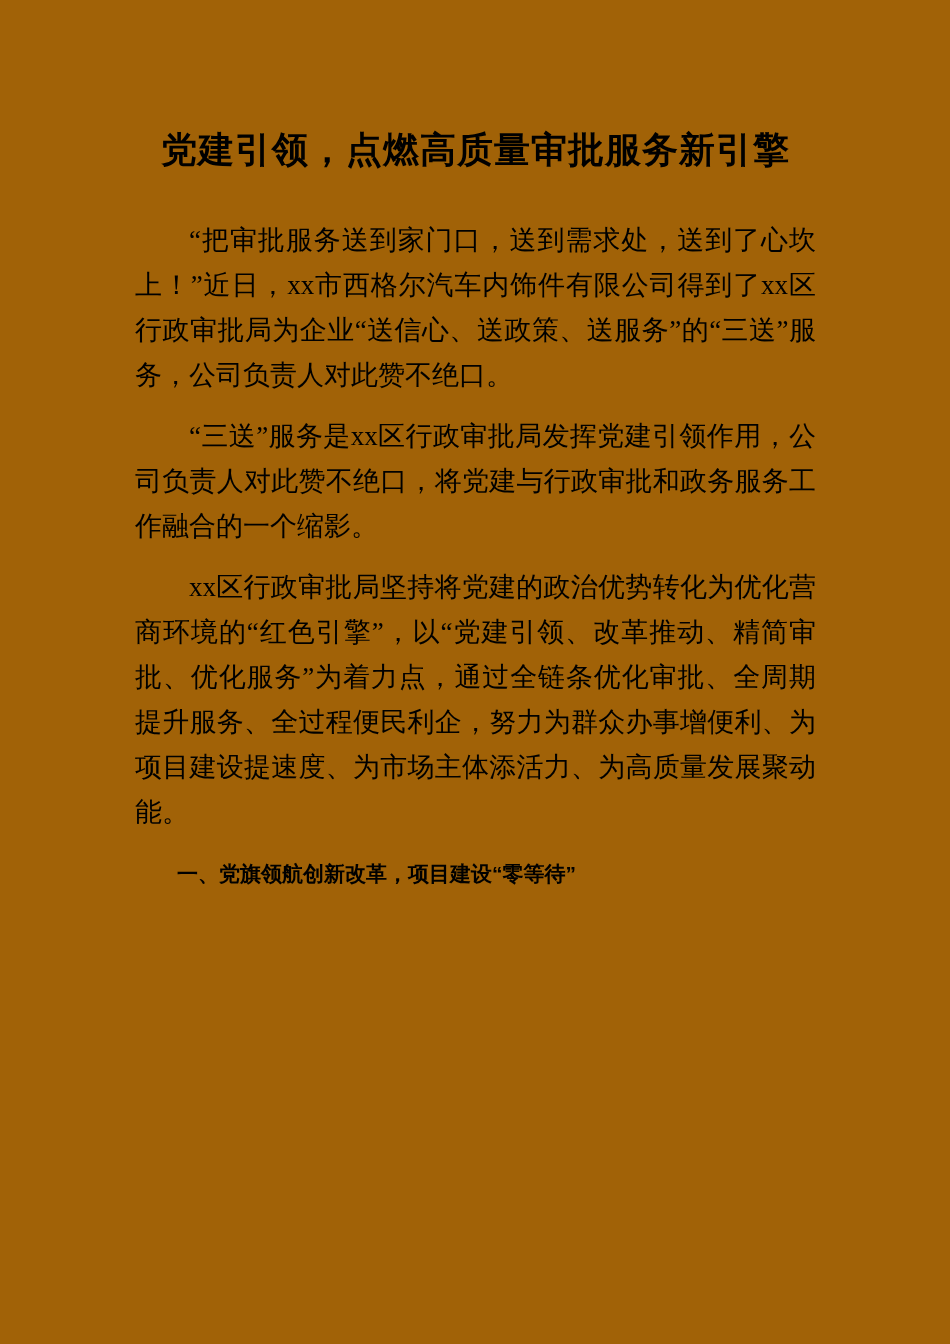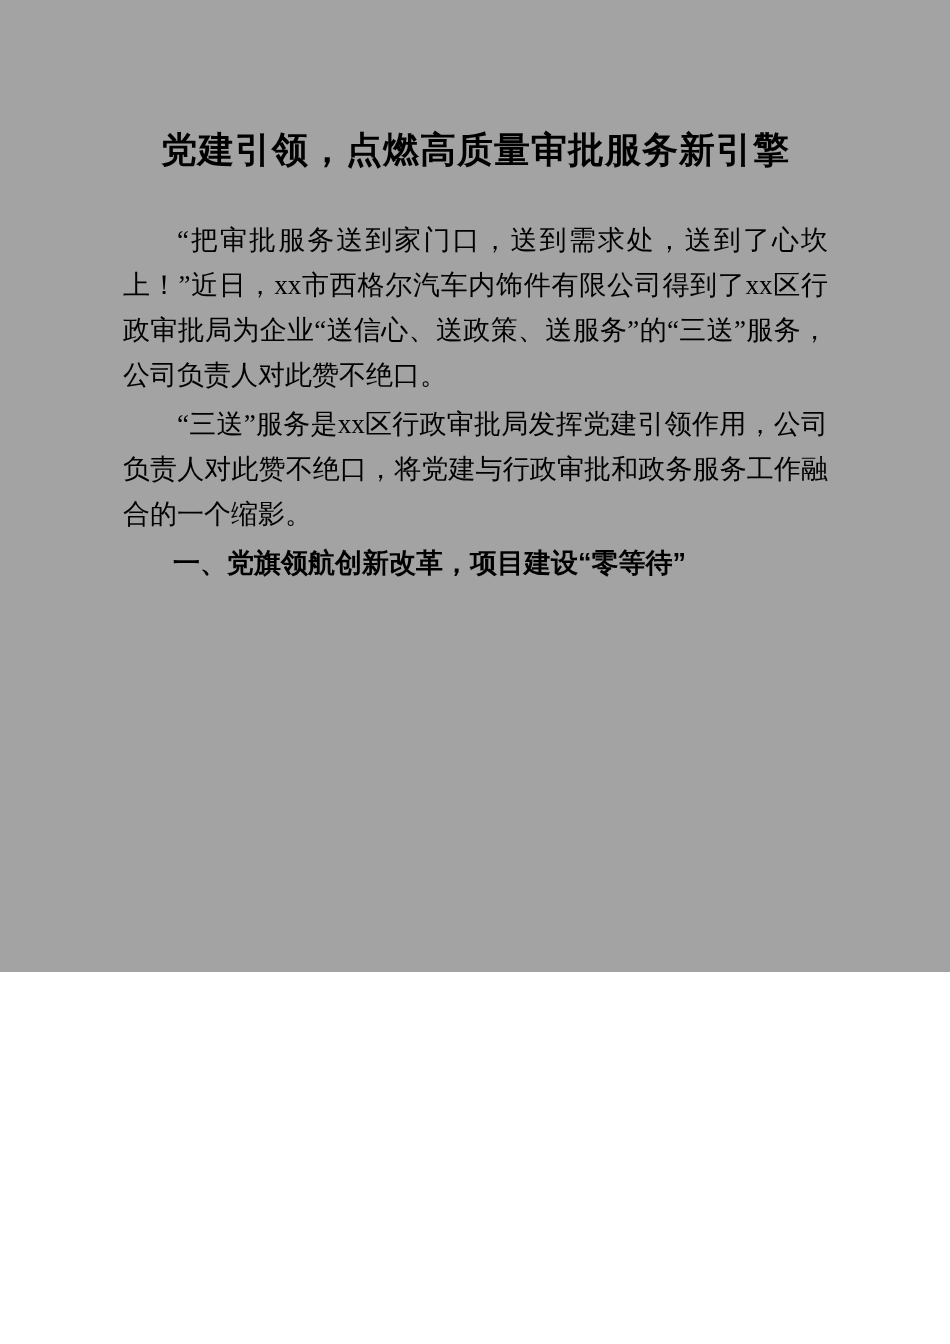--- a/index.html
+++ b/index.html
@@ -3,22 +3,22 @@
 <meta charset="utf-8">
 <style>
   html, body {
     margin: 0;
     padding: 0;
     background: #ffffff;
   }
   .page {
     position: relative;
     width: 950px;
-    height: 972px;
-    background: #a3a3a3;
+    height: 1344px;
+    background: #a16207;
     color: #000000;
     box-sizing: border-box;
     padding: 126px 118px 0 119px;
     overflow: hidden;
   }
   .doc-title {
     margin: 0;
     font-family: "Liberation Serif", "DejaVu Serif", serif;
     font-weight: bold;
     font-size: 36px;
@@ -27,37 +27,38 @@
     letter-spacing: 1px;
   }
   .doc-body {
     margin-top: 44px;
     font-family: "Liberation Serif", "DejaVu Serif", serif;
     font-size: 27px;
     line-height: 45px;
     text-align: justify;
   }
   .para {
-    margin: 4px;
+    margin: 16px;
     text-indent: 2em;
   }
   .section-heading {
-    margin: 0;
+    margin: 16px;
     text-indent: 2em;
     font-family: "Liberation Sans", "DejaVu Sans", sans-serif;
     font-weight: bold;
-    font-size: 27px;
+    font-size: 21px;
     line-height: 45px;
     text-align: justify;
   }
 </style>
 </head>
 <body>
 
 <div class="page">
   <h1 class="doc-title">党建引领，点燃高质量审批服务新引擎</h1>
 
   <div class="doc-body">
     <p class="para">“把审批服务送到家门口，送到需求处，送到了心坎上！”近日，xx市西格尔汽车内饰件有限公司得到了xx区行政审批局为企业“送信心、送政策、送服务”的“三送”服务，公司负责人对此赞不绝口。</p>
     <p class="para">“三送”服务是xx区行政审批局发挥党建引领作用，公司负责人对此赞不绝口，将党建与行政审批和政务服务工作融合的一个缩影。</p>
+    <p class="para">xx区行政审批局坚持将党建的政治优势转化为优化营商环境的“红色引擎”，以“党建引领、改革推动、精简审批、优化服务”为着力点，通过全链条优化审批、全周期提升服务、全过程便民利企，努力为群众办事增便利、为项目建设提速度、为市场主体添活力、为高质量发展聚动能。</p>
     <h2 class="section-heading">一、党旗领航创新改革，项目建设“零等待”</h2>
   </div>
 </div>
 
 </body></html>

